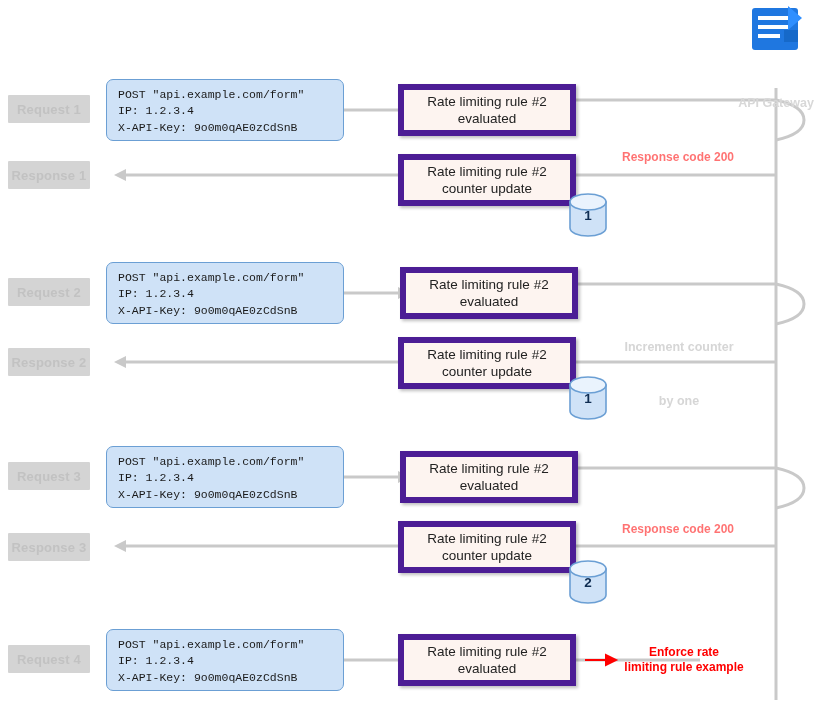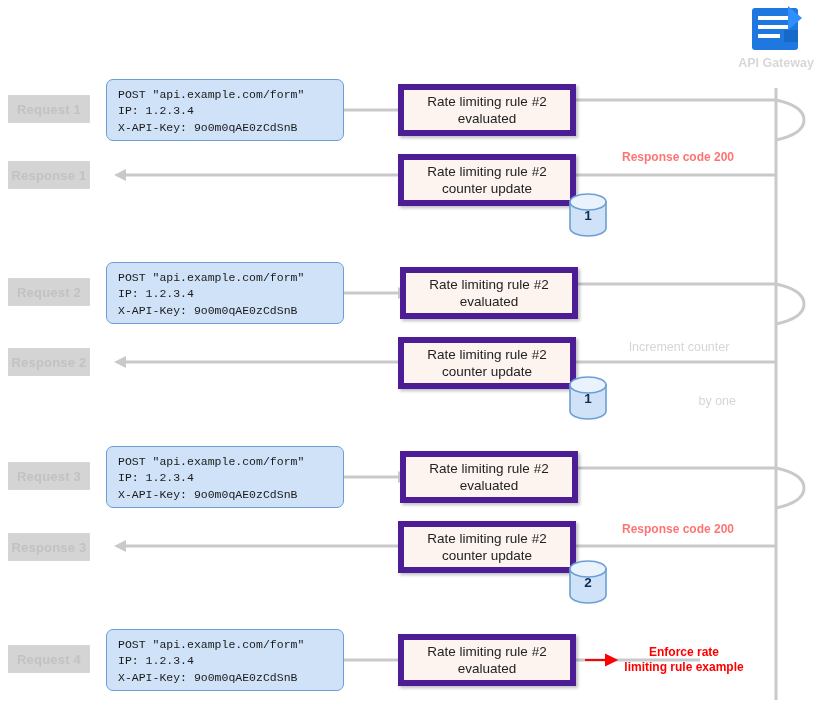--- a/index.html
+++ b/index.html
@@ -90,38 +90,39 @@
     text-align: center;
     line-height: 1.25;
     opacity: 0.55;
   }
   .red.solid { opacity: 1; }
   
   .grey-note {
     position: absolute;
     color: #d6d6d6;
     font-size: 12.5px;
-    font-weight: normal;
+    font-weight: bold;
     text-align: center;
     line-height: 1.25;
   }
   svg.wires {
     position: absolute;
     left: 0; top: 0;
     width: 838px;
     height: 707px;
     pointer-events: none;
   }
   .title-api {
     position: absolute;
     color: #d8d8d8;
     font-size: 12.5px;
     font-weight: bold;
     text-align: center;
     width: 120px;
+    margin-top: 40px;
   }
 </style>
 </head>
 <body>
 
 <div id="canvas">
 
   <svg class="wires" viewBox="0 0 838 707">
     <g stroke="#c9c9c9" stroke-width="3" fill="none">
 
@@ -210,21 +211,21 @@
       <span style="white-space:pre-line">Rate limiting rule #2
 evaluated</span>
     </div>
 
   <div class="side-label" style="top:348px;">Response 2</div>
   <div class="rule-box" style="left:398px; top:337px;">
       <span style="white-space:pre-line">Rate limiting rule #2
 counter update</span>
     </div>
   <div class="grey-note" style="left:604px; top:340px; width:150px;">Increment counter</div>
-  <div class="grey-note" style="left:622px; top:394px; width:114px;text-align:right;">by one</div>
+  <div class="grey-note" style="left:622px; top:394px; width:114px;">by one</div>
 
   <svg class="cyl" style="left:566px; top:376px;" viewBox="0 0 44 44">
     <path d="M4 9 v26 a18 8 0 0 0 36 0 v-26 z" fill="#cfe2f7" stroke="#6b9fd4" stroke-width="1.6"></path>
     <ellipse cx="22" cy="9" rx="18" ry="8" fill="#eaf3fd" stroke="#6b9fd4" stroke-width="1.6"></ellipse>
   </svg>
   <div class="cyl" style="left:566px; top:376px;">
     <div class="num">1</div>
   </div>
 
   <div class="side-label" style="top:462px;">Request 3</div>

